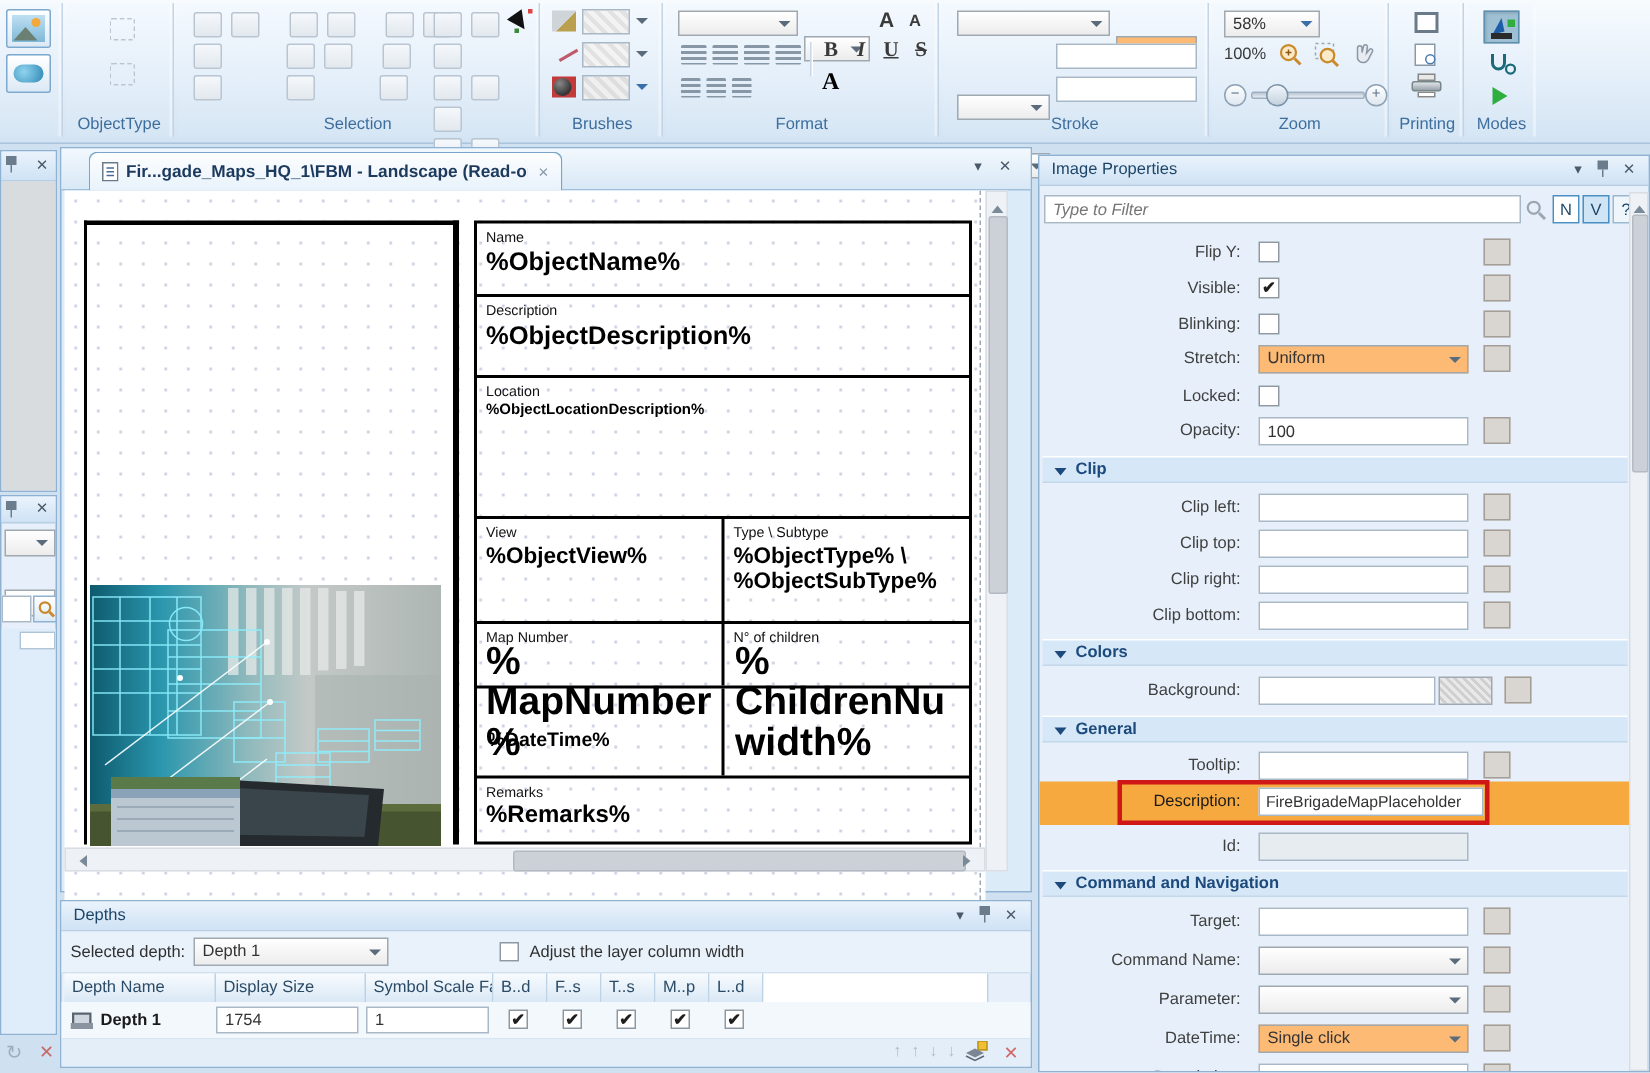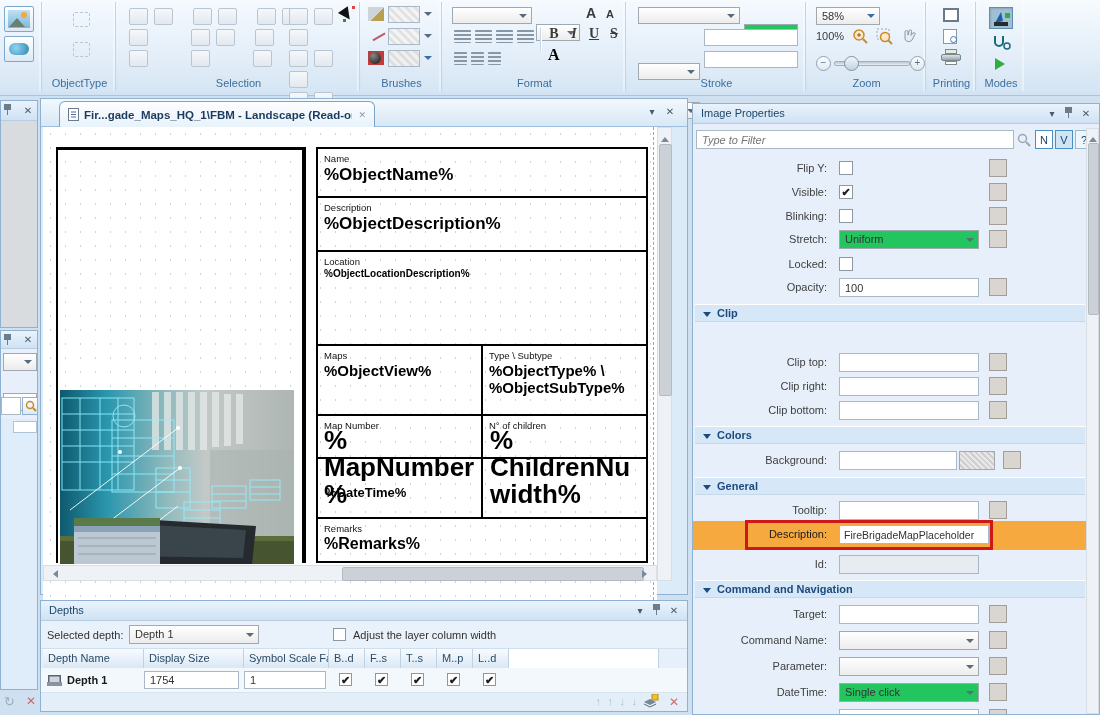--- a/index.html
+++ b/index.html
@@ -11,21 +11,21 @@
     background:linear-gradient(#f7fbfe,#e4eff9 55%,#d2e3f3);border-bottom:1px solid #aac4dd}
   .rgroup{position:absolute;top:2px;height:89px;background:linear-gradient(#f4f9fe,#e3eef9 62%,#d6e6f4);
     border-right:1px solid #c2d4e6;box-shadow:inset -2px 0 0 #ffffff66;box-sizing:border-box}
   .glabel{position:absolute;bottom:2px;left:0;right:0;text-align:center;color:#3d6e9e;font-size:11px;white-space:nowrap}
   .ghost{display:inline-block;width:17px;height:15px;border:1px solid #b9c6d2;background:linear-gradient(#f5f8fb,#e2e8ee);border-radius:2px;margin:2px 3px;vertical-align:middle}
   .ghost.dash{border-style:dashed;background:transparent}
   .iconbtn{box-sizing:border-box;border:1px solid #7da9cf;background:linear-gradient(#fff,#dce9f5);border-radius:2px}
   .sep{position:absolute;top:8px;bottom:16px;width:1px;background:#c8d8e8;box-shadow:1px 0 0 #fff}
   .tb{background:#fff;border:1px solid #a9b8c6;box-sizing:border-box}
   .combo{background:linear-gradient(#ffffff,#ececec);border:1px solid #a0a8b0;box-sizing:border-box;position:relative;padding:2px 14px 0 5px;overflow:hidden;white-space:nowrap}
-  .combo.gray{background:#22c55e}
+  .combo.gray{background:#fdba74}
   .car{position:absolute;right:4px;top:50%;margin-top:-2px;width:0;height:0;border:4px solid transparent;border-top:4px solid #5a6b7c;border-bottom:none}
   .fmtletter{font-family:"Liberation Serif",serif;font-weight:bold;font-size:14px;color:#3a3a3a;display:inline-block;width:20px;text-align:center}
   .alignicon{display:inline-block;width:17px;height:13px;margin:2px 2px;border-radius:1px;
     background:repeating-linear-gradient(#8797a6 0 2px,transparent 2px 4px)}
   .slider-track{position:absolute;height:3px;background:linear-gradient(#bac6d2,#e8eef4);border:1px solid #9fb0c0;border-radius:2px}
   .roundbtn{position:absolute;width:13px;height:13px;border-radius:50%;border:1px solid #8ea2b5;background:linear-gradient(#fdfefe,#dfe8f0);color:#5d7288;font-size:10px;line-height:11px;text-align:center}
   .sliderknob{position:absolute;width:13px;height:13px;border-radius:50%;border:1px solid #7d93a8;background:linear-gradient(#f2f6fa,#c3d2df)}
   
   .panel{position:absolute;background:#e7f0fa;border:1px solid #8fb2d2;box-sizing:border-box}
   .phead{position:absolute;left:0;right:0;top:0;height:20px;background:linear-gradient(#eaf3fc,#cfe2f4);
@@ -369,21 +369,21 @@
         <div class="trow" style="top:49px;height:54px">
           <div class="tlab">Description</div>
           <div class="tval" style="font-size:17px">%ObjectDescription%</div>
         </div>
         <div class="trow" style="top:103px;height:94px">
           <div class="tlab">Location</div>
           <div class="tval" style="font-size:10px">%ObjectLocationDescription%</div>
         </div>
         <div class="trow" style="top:197px;height:70px">
           <div class="abs" style="left:0;top:0;width:163px;height:100%">
-            <div class="tlab">Maps</div>
+            <div class="tlab">View</div>
             <div class="tval" style="font-size:15px">%ObjectView%</div>
           </div>
           <div class="abs" style="left:163px;top:0;right:0;height:100%;border-left:2px solid #000">
             <div class="tlab">Type \ Subtype</div>
             <div class="tval" style="font-size:15px">%ObjectType% \</div>
             <div class="tval" style="font-size:15px;padding-top:0">%ObjectSubType%</div>
           </div>
         </div>
         <div class="trow" style="top:267px;height:43px">
           <div class="abs" style="left:0;top:0;width:163px;height:100%">
@@ -518,20 +518,25 @@
       <span class="plabel">Locked:</span>
       <div class="pctrl chk" style="width:14px;height:14px;top:3px"></div>
     </div>
     <div class="prow" style="top:173px">
       <span class="plabel">Opacity:</span>
       <div class="pctrl tb" style="padding:3px 0 0 5px">100</div>
       <div class="sqbtn"></div>
     </div>
 
     <div class="band" style="top:200px"><span>Clip</span></div>
+    <div class="prow" style="top:224px">
+      <span class="plabel">Clip left:</span>
+      <div class="pctrl tb"></div>
+      <div class="sqbtn"></div>
+    </div>
     <div class="prow" style="top:248px">
       <span class="plabel">Clip top:</span>
       <div class="pctrl tb"></div>
       <div class="sqbtn"></div>
     </div>
     <div class="prow" style="top:272px">
       <span class="plabel">Clip right:</span>
       <div class="pctrl tb"></div>
       <div class="sqbtn"></div>
     </div>

